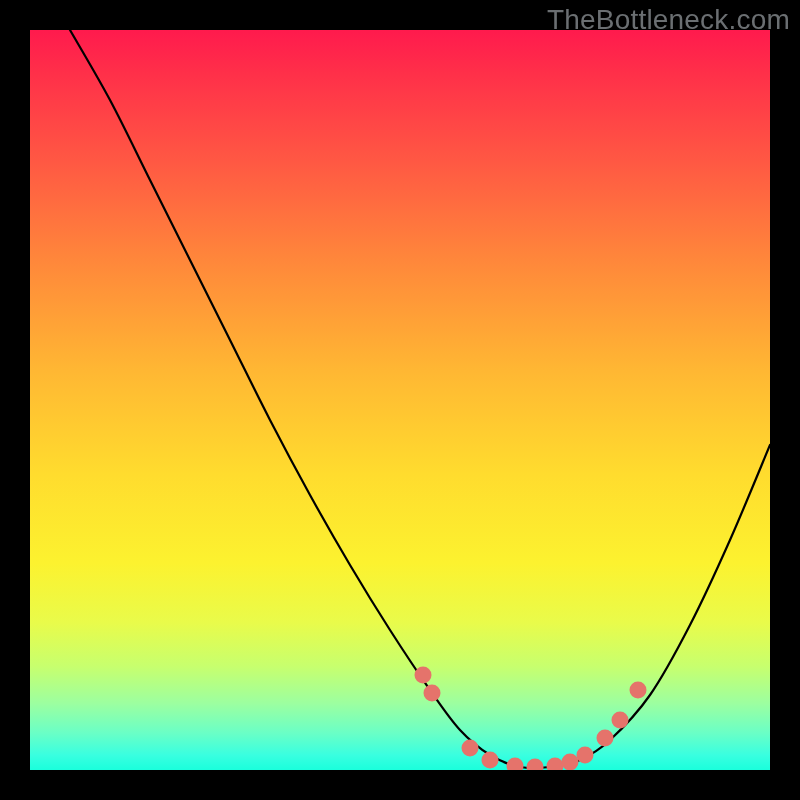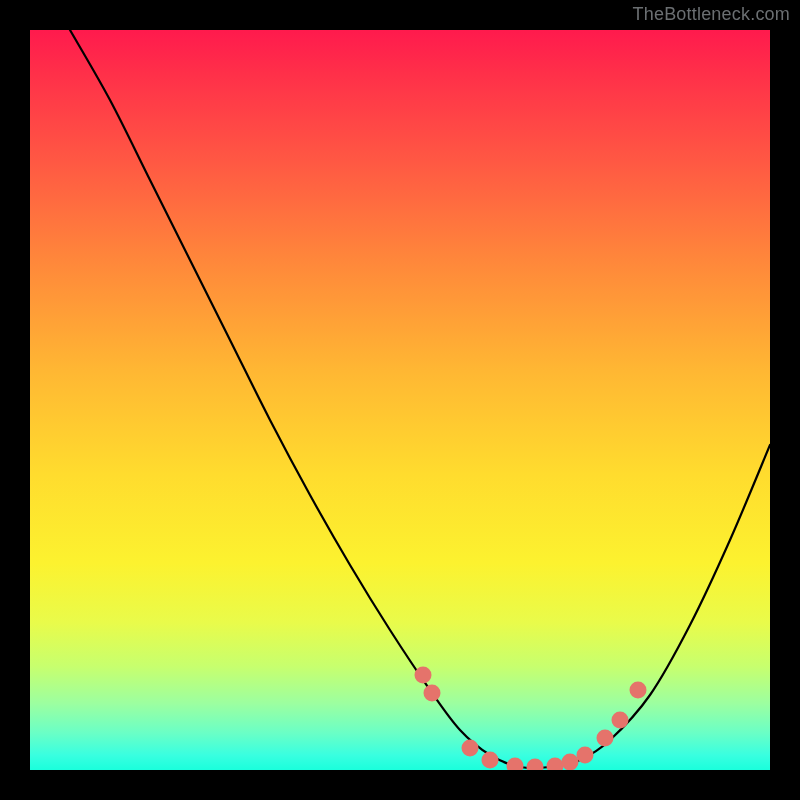--- a/index.html
+++ b/index.html
@@ -31,21 +31,21 @@
       #6affc6 95%,
       #39ffe0 98%,
       #1affdc 100%
     );
   }
   .watermark {
     position: absolute;
     top: 4px;
     right: 10px;
     color: #6b6f72;
-    font-size: 18px;
+    font-size: 28px;
     font-weight: 500;
     letter-spacing: 0.2px;
     font-family: Arial, Helvetica, sans-serif;
     user-select: none;
   }
   svg.curve {
     position: absolute;
     left: 0;
     top: 0;
     width: 740px;

